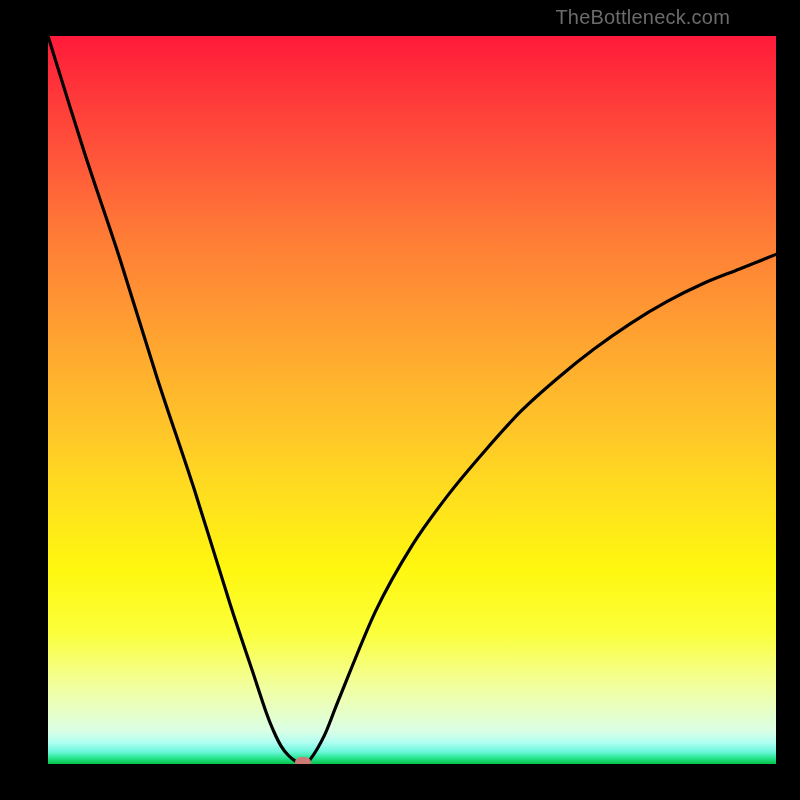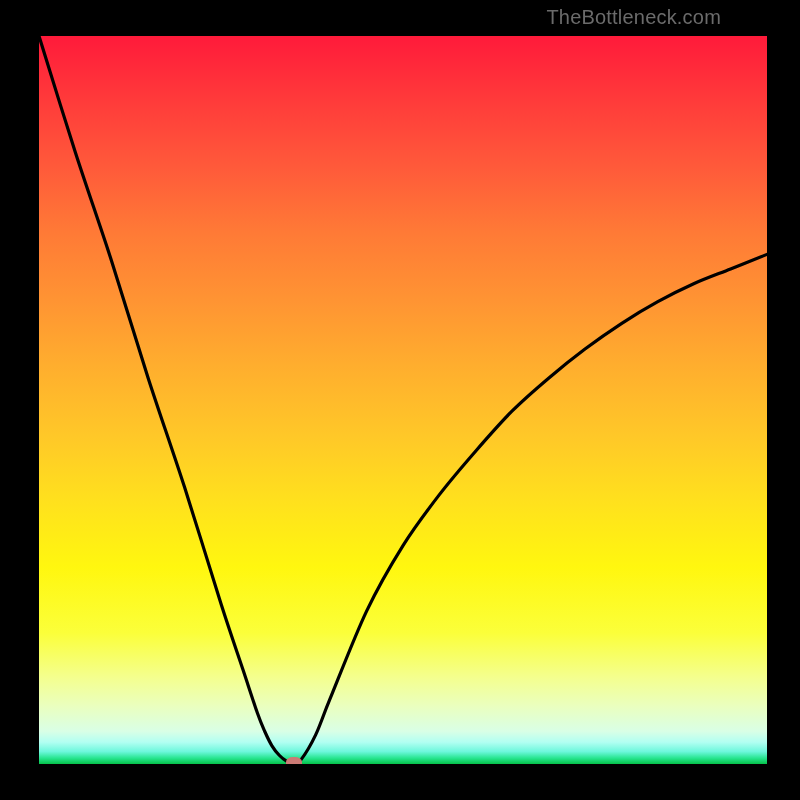--- a/index.html
+++ b/index.html
@@ -7,21 +7,21 @@
     padding: 0;
     width: 800px;
     height: 800px;
     background: #000;
     position: relative;
     font-family: Arial, Helvetica, sans-serif;
   }
   .frame {
     position: absolute;
     top: 0;
-    left: 3px;
+    left: 12px;
     width: 732px;
     height: 800px;
     background: #000;
   }
   .plot-area {
     position: absolute;
     top: 36px;
     left: 36px;
     width: 728px;
     height: 728px;

